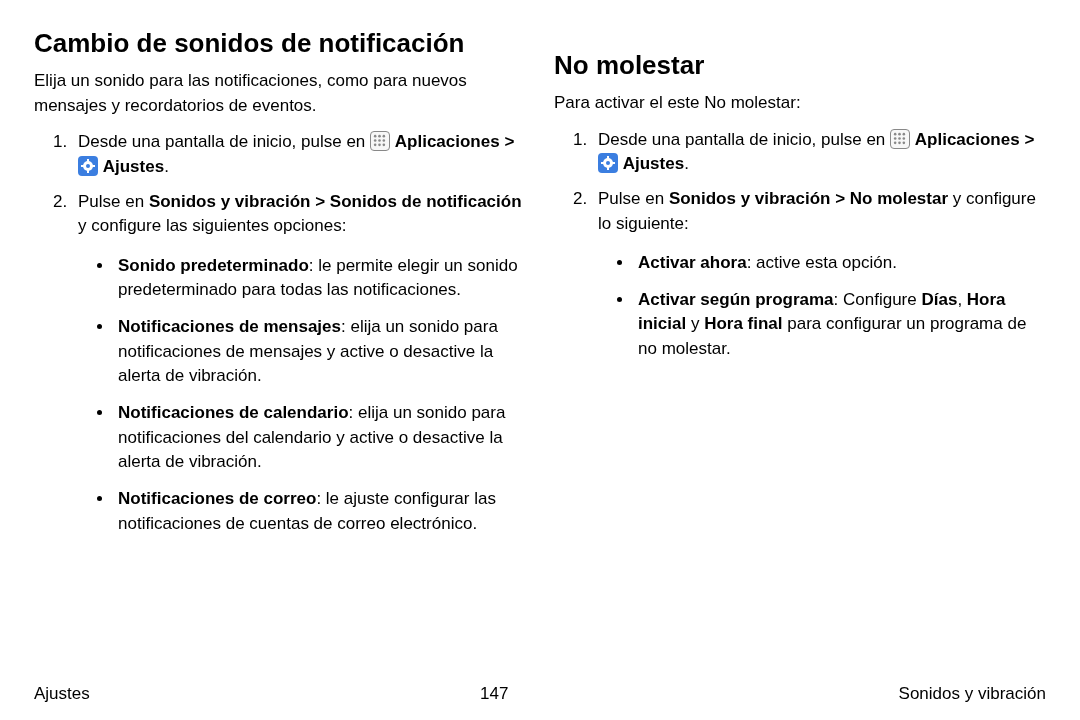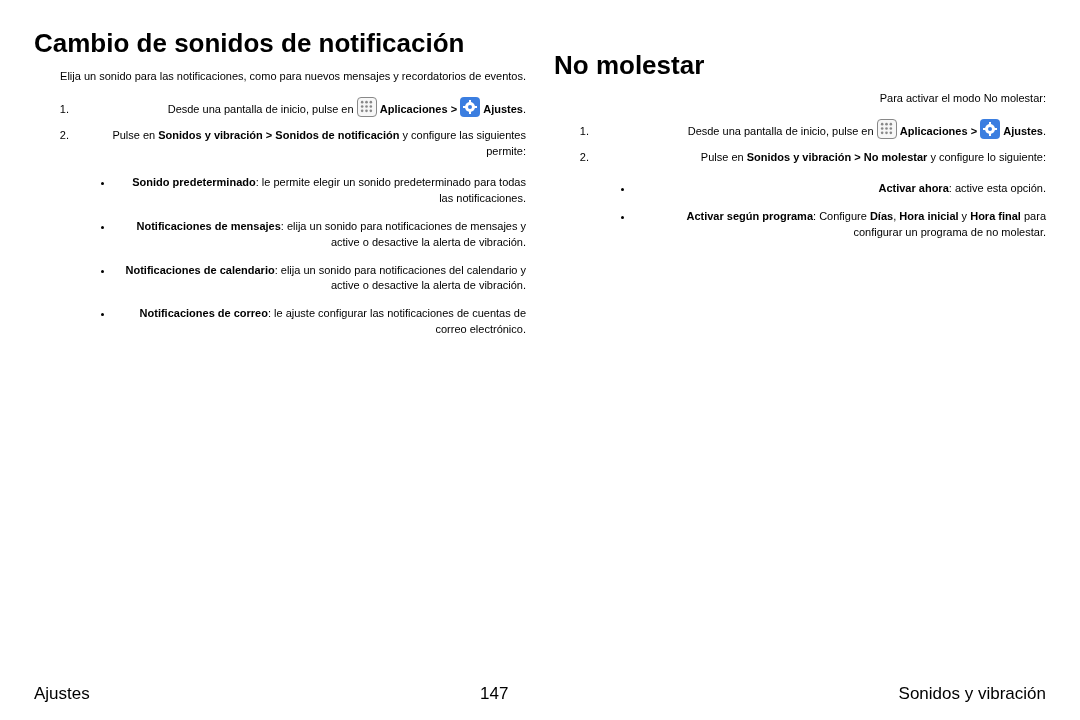--- a/index.html
+++ b/index.html
@@ -22,21 +22,21 @@
     font-size: 26px;
     font-weight: 700;
     margin-bottom: 10px;
   }
   h2 {
     font-size: 26px;
     font-weight: 700;
     margin-top: 22px;
     margin-bottom: 10px;
   }
-  p, li { font-size: 11px; line-height: 1.45; text-align: right; }
+  p, li { font-size: 17px; line-height: 1.45; }
   p { margin-bottom: 12px; }
   ol { list-style-position: outside; padding-left: 38px; }
   ol > li { padding-left: 6px; margin-bottom: 10px; }
   ul { list-style-type: disc; padding-left: 36px; margin-top: 15px; }
   ul > li { margin-bottom: 12px; padding-left: 4px; }
   .b { font-weight: 700; }
   .icon {
     display: inline-block;
     vertical-align: -4px;
     width: 20px;
@@ -108,35 +108,35 @@
                   <rect x="7" y="12" width="2" height="3"></rect>
                   <rect x="1" y="7" width="3" height="2"></rect>
                   <rect x="12" y="7" width="3" height="2"></rect>
                 </g>
               </g>
             </svg>
         </span>
         <span class="b">Ajustes</span><span>.</span>
       </li>
       <li>
-        <span>Pulse en </span><span class="b">Sonidos y vibración</span><span class="b"> &gt; </span><span class="b">Sonidos de notificación</span><span> y configure las siguientes permite:</span>
+        <span>Pulse en </span><span class="b">Sonidos y vibración</span><span class="b"> &gt; </span><span class="b">Sonidos de notificación</span><span> y configure las siguientes opciones:</span>
         <ul>
           <li><span class="b">Sonido predeterminado</span><span>: le permite elegir un sonido predeterminado para todas las notificaciones.</span></li>
           <li><span class="b">Notificaciones de mensajes</span><span>: elija un sonido para notificaciones de mensajes y active o desactive la alerta de vibración.</span></li>
           <li><span class="b">Notificaciones de calendario</span><span>: elija un sonido para notificaciones del calendario y active o desactive la alerta de vibración.</span></li>
           <li><span class="b">Notificaciones de correo</span><span>: le ajuste configurar las notificaciones de cuentas de correo electrónico.</span></li>
         </ul>
       </li>
     </ol>
   </div>
 
   <div class="col">
 
     <h2>No molestar</h2>
-    <p>Para activar el modo No molestar:</p>
+    <p>Para activar el este No molestar:</p>
     <ol>
       <li>
         <span>Desde una pantalla de inicio, pulse en </span>
         <span class="icon icon-apps">
           <svg width="13" height="13" viewBox="0 0 12 12">
               <g fill="#888">
                 <circle cx="2" cy="2" r="1.2"></circle>
                 <circle cx="6" cy="2" r="1.2"></circle>
                 <circle cx="10" cy="2" r="1.2"></circle>
                 <circle cx="2" cy="6" r="1.2"></circle>

